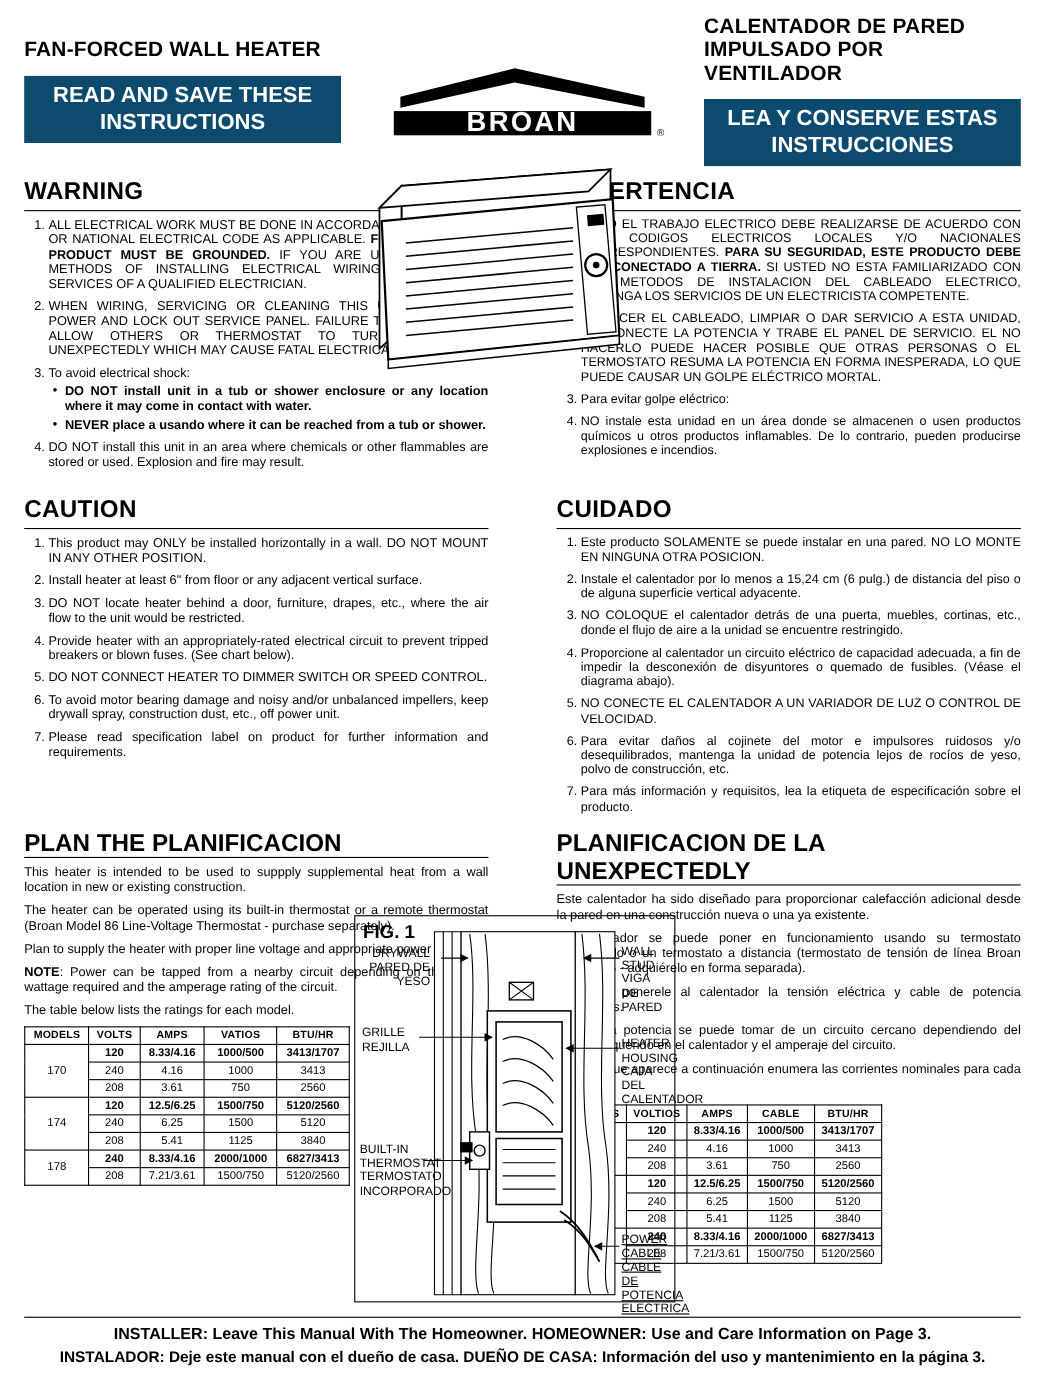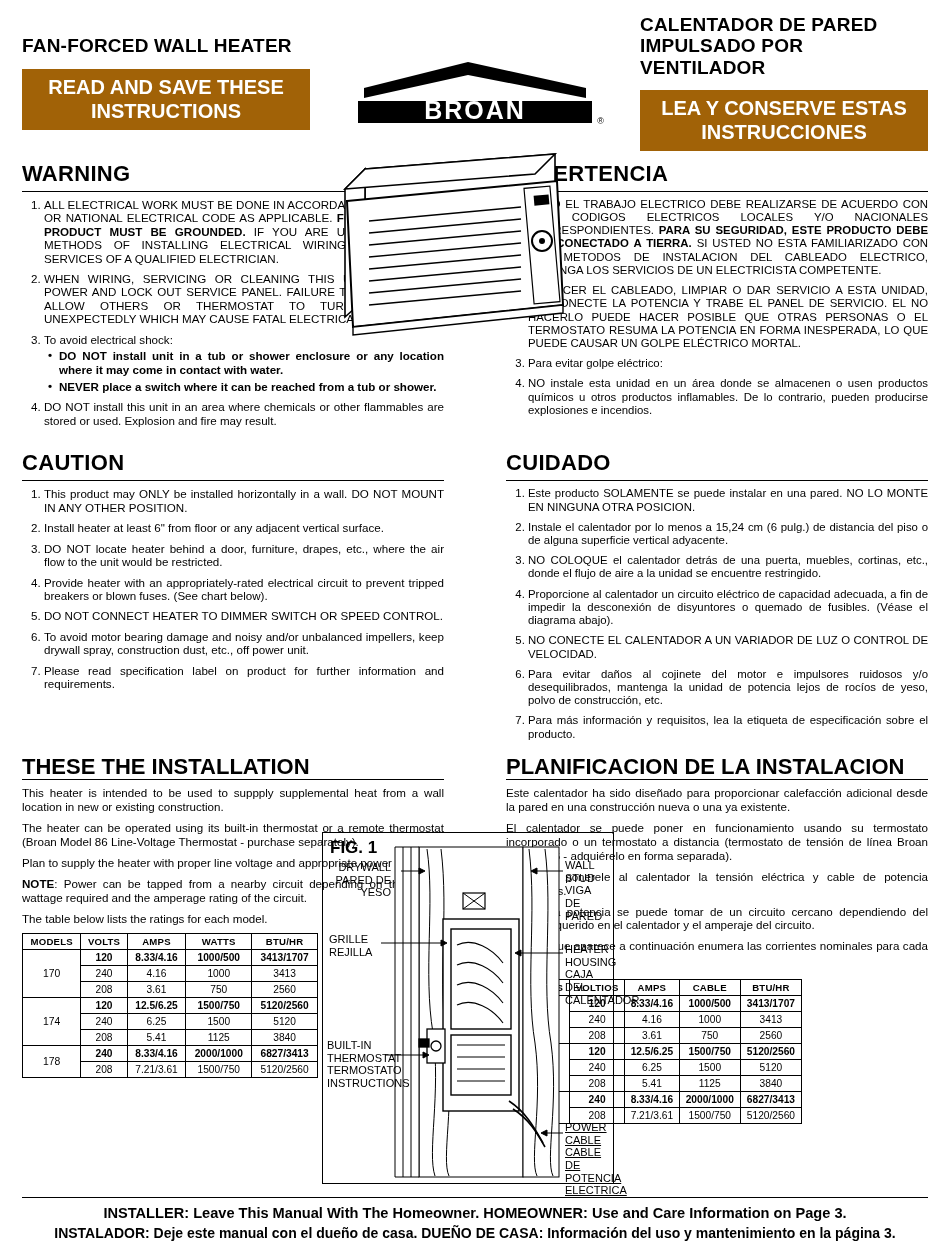--- a/index.html
+++ b/index.html
@@ -15,21 +15,21 @@
   .page { position: relative; width: 950px; height: 1253px; padding: 14px 22px 0 22px; }
 
   
   .top { display: flex; align-items: center; }
   .top-col { width: 288px; }
   .top-mid { flex: 1; text-align: center; }
   .prod-title {
     font-size: 19px; font-weight: bold; line-height: 1.12; letter-spacing: .2px;
   }
   .band {
-    background: #a16207; color: #fff; text-align: center;
+    background: #0c4a6e; color: #fff; text-align: center;
     font-size: 20px; font-weight: bold; line-height: 1.2;
     padding: 6px 4px 7px 4px; margin-top: 12px;
   }
   .brand-wrap { padding-top: 26px; }
   .brand {
     position: relative; display: inline-block;
   }
   .brand svg { display:block; }
 
   
@@ -128,21 +128,21 @@
     <div class="col">
       <div class="h-sec">WARNING</div>
       <div class="rule"></div>
       <ol class="list en">
         <li>ALL ELECTRICAL WORK MUST BE DONE IN ACCORDANCE WITH LOCAL OR NATIONAL ELECTRICAL CODE AS APPLICABLE. <b>FOR SAFETY, THIS PRODUCT MUST BE GROUNDED.</b> IF YOU ARE UNFAMILIAR WITH METHODS OF INSTALLING ELECTRICAL WIRING, SECURE THE SERVICES OF A QUALIFIED ELECTRICIAN.</li>
         <li>WHEN WIRING, SERVICING OR CLEANING THIS UNIT, TURN OFF POWER AND LOCK OUT SERVICE PANEL. FAILURE TO DO SO COULD ALLOW OTHERS OR THERMOSTAT TO TURN ON POWER UNEXPECTEDLY WHICH MAY CAUSE FATAL ELECTRICAL SHOCK.</li>
         <li>
           <span>To avoid electrical shock:</span>
           <ul class="sub">
             <li>DO NOT install unit in a tub or shower enclosure or any location where it may come in contact with water.</li>
-            <li>NEVER place a switch where it can be reached from a tub or shower.</li>
+            <li>NEVER place a usando where it can be reached from a tub or shower.</li>
           </ul>
         </li>
         <li>DO NOT install this unit in an area where chemicals or other flammables are stored or used. Explosion and fire may result.</li>
       </ol>
     </div>
 
     <div class="gutter">
 
       <div style="position:relative;">
         <svg class="heater-ill" style="position:absolute; left:-119px; top:-28px;" width="300" height="250" viewBox="0 0 300 250">
@@ -213,37 +213,37 @@
         <li>Proporcione al calentador un circuito eléctrico de capacidad adecuada, a fin de impedir la desconexión de disyuntores o quemado de fusibles. (Véase el diagrama abajo).</li>
         <li>NO CONECTE EL CALENTADOR A UN VARIADOR DE LUZ O CONTROL DE VELOCIDAD.</li>
         <li>Para evitar daños al cojinete del motor e impulsores ruidosos y/o desequilibrados, mantenga la unidad de potencia lejos de rocíos de yeso, polvo de construcción, etc.</li>
         <li>Para más información y requisitos, lea la etiqueta de especificación sobre el producto.</li>
       </ol>
     </div>
   </div>
 
   <div class="cols" style="margin-top:6px;">
     <div class="col">
-      <div class="plan-head">THESE THE INSTALLATION</div>
+      <div class="plan-head">PLAN THE PLANIFICACION</div>
       <div class="rule"></div>
       <div class="plan-body">
         <p>This heater is intended to be used to suppply supplemental heat from a wall location in new or existing construction.</p>
         <p>The heater can be operated using its built-in thermostat or a remote thermostat (Broan Model 86 Line-Voltage Thermostat - purchase separately).</p>
         <p>Plan to supply the heater with proper line voltage and appropriate power cable.</p>
         <p><b>NOTE</b>: Power can be tapped from a nearby circuit depending on the heater wattage required and the amperage rating of the circuit.</p>
         <p>The table below lists the ratings for each model.</p>
       </div>
 
       <table class="spec" style="width:296px;">
         <thead>
           <tr>
             <th>MODELS</th>
             <th>VOLTS</th>
             <th>AMPS</th>
-            <th>WATTS</th>
+            <th>VATIOS</th>
             <th>BTU/HR</th>
           </tr>
         </thead>
         <tbody>
             <tr>
               <td class="m" rowspan="3">170</td>
               <td style="font-weight: bold;">120</td>
               <td style="font-weight: bold;">8.33/4.16</td>
               <td style="font-weight: bold;">1000/500</td>
               <td style="font-weight: bold;">3413/1707</td>
@@ -292,21 +292,21 @@
               <td>1500/750</td>
               <td>5120/2560</td>
             </tr>
           </tbody>
       </table>
     </div>
 
     <div class="gutter"></div>
 
     <div class="col">
-      <div class="plan-head">PLANIFICACION DE LA INSTALACION</div>
+      <div class="plan-head">PLANIFICACION DE LA UNEXPECTEDLY</div>
       <div class="rule"></div>
       <div class="plan-body" style="font-size:10.8px;">
         <p>Este calentador ha sido diseñado para proporcionar calefacción adicional desde la pared en una construcción nueva o una ya existente.</p>
         <p>El calentador se puede poner en funcionamiento usando su termostato incorporado o un termostato a distancia (termostato de tensión de línea Broan modelo 86 - adquiérelo en forma separada).</p>
         <p>Planifique ponerele al calentador la tensión eléctrica y cable de potencia apropiados.</p>
         <p><b>NOTA</b>: La potencia se puede tomar de un circuito cercano dependiendo del viatiaje requerido en el calentador y el amperaje del circuito.</p>
         <p>La tabla que aparece a continuación enumera las corrientes nominales para cada modelo.</p>
       </div>
 
       <table class="spec" style="width:296px; margin-top:12px;">
@@ -433,21 +433,21 @@
           <polygon points="214,35 208,38 214,41" fill="#000"></polygon>
         <path d="M240 120 L198 120"></path>
           <polygon points="198,117 192,120 198,123" fill="#000"></polygon>
         <path d="M240 300 L224 300"></path>
           <polygon points="224,297 218,300 224,303" fill="#000"></polygon>
       </g>
     </svg>
 
     <div class="fig-cap" style="left:6px; top:28px; width:62px; text-align:right;">DRYWALL PARED DE YESO</div>
     <div class="fig-cap" style="left:6px; top:100px; width:52px;">GRILLE REJILLA</div>
-    <div class="fig-cap" style="left:4px; top:206px; width:60px;">BUILT-IN THERMOSTAT TERMOSTATO INSTRUCTIONS</div>
+    <div class="fig-cap" style="left:4px; top:206px; width:60px;">BUILT-IN THERMOSTAT TERMOSTATO INCORPORADO</div>
     <div class="fig-cap" style="left:242px; top:26px; width:44px;">WALL STUD VIGA DE PARED</div>
     <div class="fig-cap" style="left:242px; top:110px; width:46px;">HEATER HOUSING CAJA DEL CALENTADOR</div>
     <div class="fig-cap" style="left:242px; top:288px; width:46px;text-decoration:underline;">POWER CABLE CABLE DE POTENCIA ELECTRICA</div>
   </div>
 
   <div class="footer">
     <div class="hr-foot"></div>
     <div>INSTALLER:  Leave This Manual With The Homeowner.  HOMEOWNER:  Use and Care Information on Page 3.</div>
     <div class="l2">INSTALADOR: Deje este manual con el dueño de  casa.  DUEÑO DE  CASA: Información del uso y mantenimiento en la página 3.</div>
   </div>

